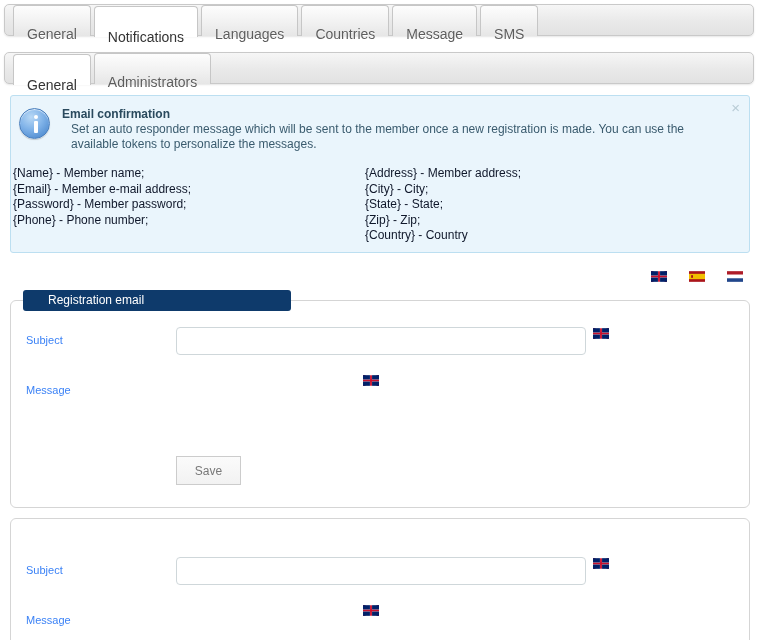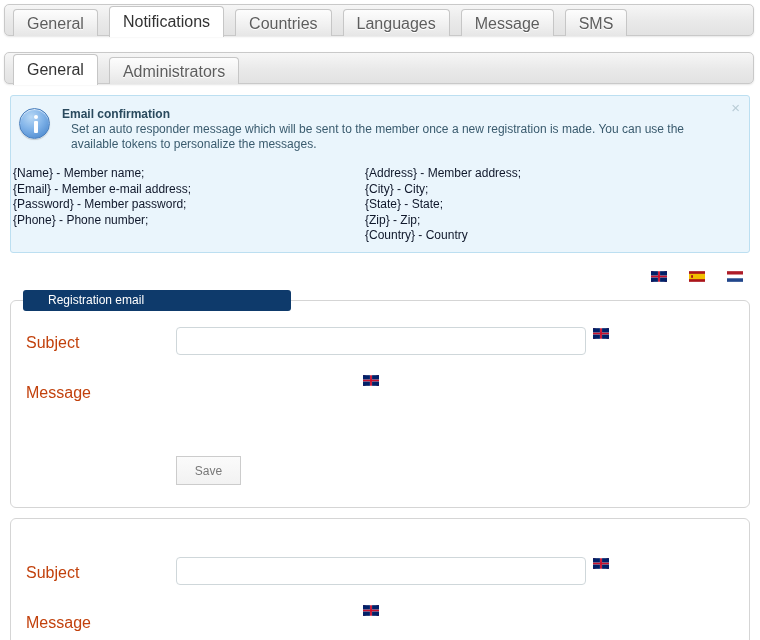--- a/index.html
+++ b/index.html
@@ -30,28 +30,28 @@
     left: 8px;
     bottom: -1px;
     display: flex;
     align-items: flex-end;
     height: 31px;
   }
   .tab {
     position: relative;
     height: 27px;
     line-height: 27px;
-    padding: 0 13px;
-    font-size: 16px;
+    padding: 15px 13px;
+    font-size: 14px;
     color: #5d5d5d;
     background: linear-gradient(to bottom, #fdfdfd 0%, #f0f0f0 60%, #e6e6e6 100%);
     border: 1px solid #c6c6c6;
     border-bottom: none;
     border-radius: 4px 4px 0 0;
-    margin-right: 11px;
+    margin-right: 3px;
     white-space: nowrap;
     cursor: pointer;
     text-shadow: 0 1px 0 #fff;
   }
   .tab.active {
     height: 31px;
     line-height: 30px;
     background: #ffffff;
     color: #333333;
     border-color: #c6c6c6;
@@ -168,22 +168,22 @@
     color: #ffffff;
     font-size: 12px;
     border-radius: 3px;
     min-width: 250px;
   }
   #panel-registration .legend { width: 268px; padding-left: 25px; }
   #panel-recovery .legend { width: 268px; }
 
   .field-label {
     position: absolute;
-    font-size: 16px;
-    color: #c2410c;
+    font-size: 11px;
+    color: #3b82f6;
   }
   .text-input {
     position: absolute;
     height: 28px;
     border: 1px solid #cfd7da;
     border-radius: 4px;
     background: #fff;
     font-size: 12px;
     padding: 0 6px;
     color: #333;
@@ -220,22 +220,22 @@
   #panel-recovery .lbl-message { left: 15px; top: 95px; }
   #panel-recovery .fl-message { position: absolute; left: 352px; top: 86px; }
 </style>
 </head>
 <body>
 
 <div class="tabbar primary">
   <div class="tabs">
     <div class="tab">General</div>
     <div class="tab active">Notifications</div>
+    <div class="tab">Languages</div>
     <div class="tab">Countries</div>
-    <div class="tab">Languages</div>
     <div class="tab">Message</div>
     <div class="tab">SMS</div>
   </div>
 </div>
 
 <div class="tabbar secondary">
   <div class="tabs">
     <div class="tab active">General</div>
     <div class="tab">Administrators</div>
   </div>

